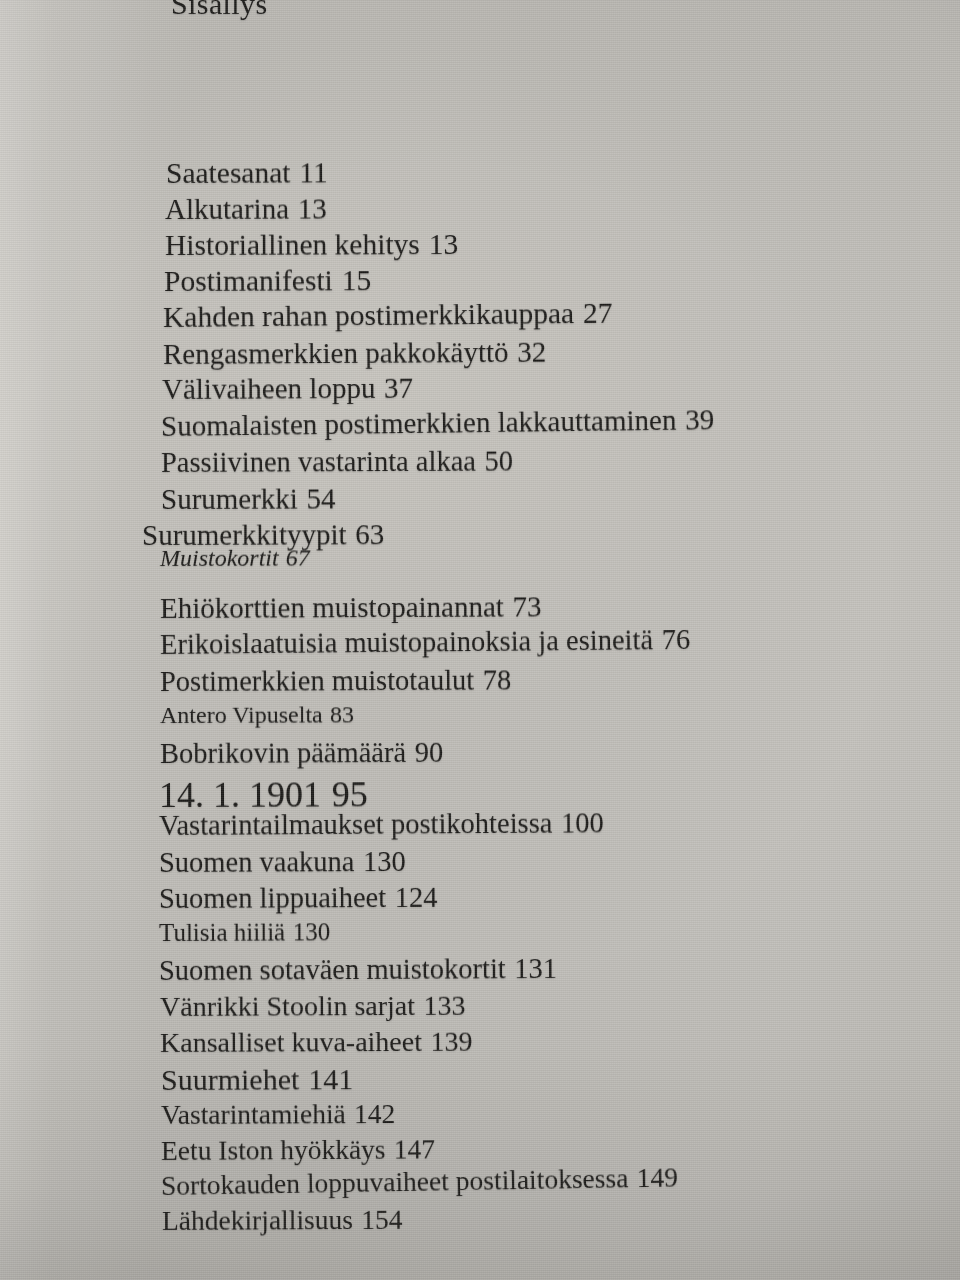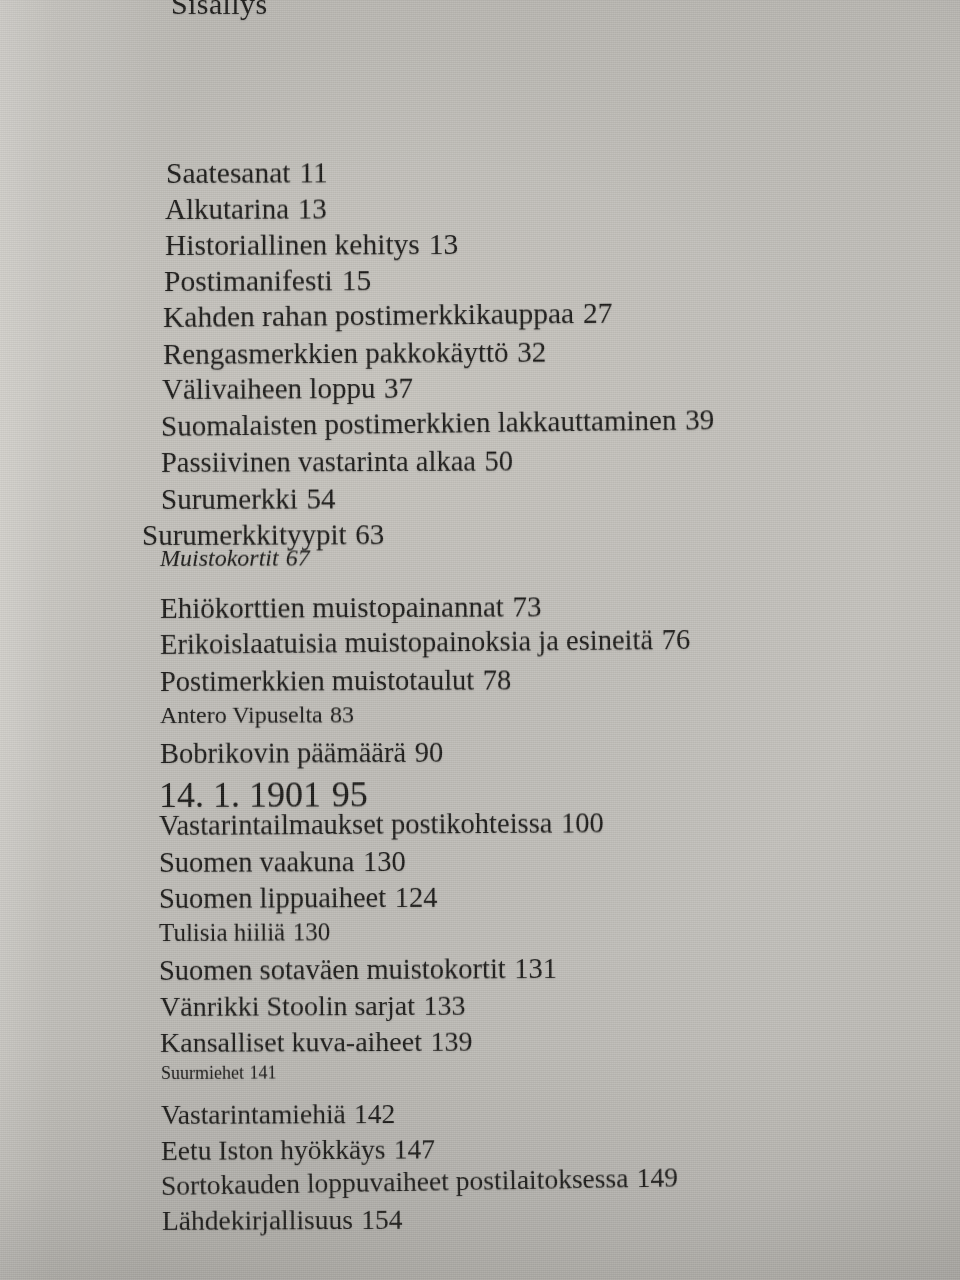--- a/index.html
+++ b/index.html
@@ -153,21 +153,21 @@
         <li class="toc-entry" style="top: 702px; left: 160px; font-size: 24px; transform: rotate(-0.2deg);"><span class="entry-title">Antero Vipuselta</span><span class="page-no">83</span></li>
         <li class="toc-entry" style="top: 738px; left: 160px; font-size: 28.5px; transform: rotate(-0.25deg);"><span class="entry-title">Bobrikovin päämäärä</span><span class="page-no">90</span></li>
         <li class="toc-entry" style="top: 774px; left: 159px; font-size: 36px; transform: rotate(-0.2deg);"><span class="entry-title">14. 1. 1901</span><span class="page-no">95</span></li>
         <li class="toc-entry" style="top: 810px; left: 159px; font-size: 28.5px; transform: rotate(-0.35deg);"><span class="entry-title">Vastarintailmaukset postikohteissa</span><span class="page-no">100</span></li>
         <li class="toc-entry" style="top: 847px; left: 159px; font-size: 28.5px; transform: rotate(-0.25deg);"><span class="entry-title">Suomen vaakuna</span><span class="page-no">130</span></li>
         <li class="toc-entry" style="top: 883px; left: 159px; font-size: 28.5px; transform: rotate(-0.25deg);"><span class="entry-title">Suomen lippuaiheet</span><span class="page-no">124</span></li>
         <li class="toc-entry" style="top: 919px; left: 159px; font-size: 25px; transform: rotate(-0.25deg);"><span class="entry-title">Tulisia hiiliä</span><span class="page-no">130</span></li>
         <li class="toc-entry" style="top: 955px; left: 159px; font-size: 28.5px; transform: rotate(-0.3deg);"><span class="entry-title">Suomen sotaväen muistokortit</span><span class="page-no">131</span></li>
         <li class="toc-entry" style="top: 991px; left: 160px; font-size: 28px; transform: rotate(-0.25deg);"><span class="entry-title">Vänrikki Stoolin sarjat</span><span class="page-no">133</span></li>
         <li class="toc-entry" style="top: 1027px; left: 160px; font-size: 28px; transform: rotate(-0.25deg);"><span class="entry-title">Kansalliset kuva-aiheet</span><span class="page-no">139</span></li>
-        <li class="toc-entry" style="top: 1063px; left: 161px; font-size: 18px; transform: rotate(-0.25deg);"><span class="entry-title">Suurmiehet</span><span class="page-no">141</span></li>
+        <li class="toc-entry" style="top: 1063px; left: 161px; font-size: 30px; transform: rotate(-0.25deg);"><span class="entry-title">Suurmiehet</span><span class="page-no">141</span></li>
         <li class="toc-entry" style="top: 1099px; left: 161px; font-size: 27.5px; transform: rotate(-0.25deg);"><span class="entry-title">Vastarintamiehiä</span><span class="page-no">142</span></li>
         <li class="toc-entry" style="top: 1135px; left: 161px; font-size: 27.5px; transform: rotate(-0.35deg);"><span class="entry-title">Eetu Iston hyökkäys</span><span class="page-no">147</span></li>
         <li class="toc-entry" style="top: 1170px; left: 161px; font-size: 27.5px; transform: rotate(-0.95deg);"><span class="entry-title">Sortokauden loppuvaiheet postilaitoksessa</span><span class="page-no">149</span></li>
         <li class="toc-entry" style="top: 1205px; left: 162px; font-size: 27.5px; transform: rotate(-0.3deg);"><span class="entry-title">Lähdekirjallisuus</span><span class="page-no">154</span></li>
       </ul>
 
   </div>
 
   <div class="grain"></div>
 </div>

